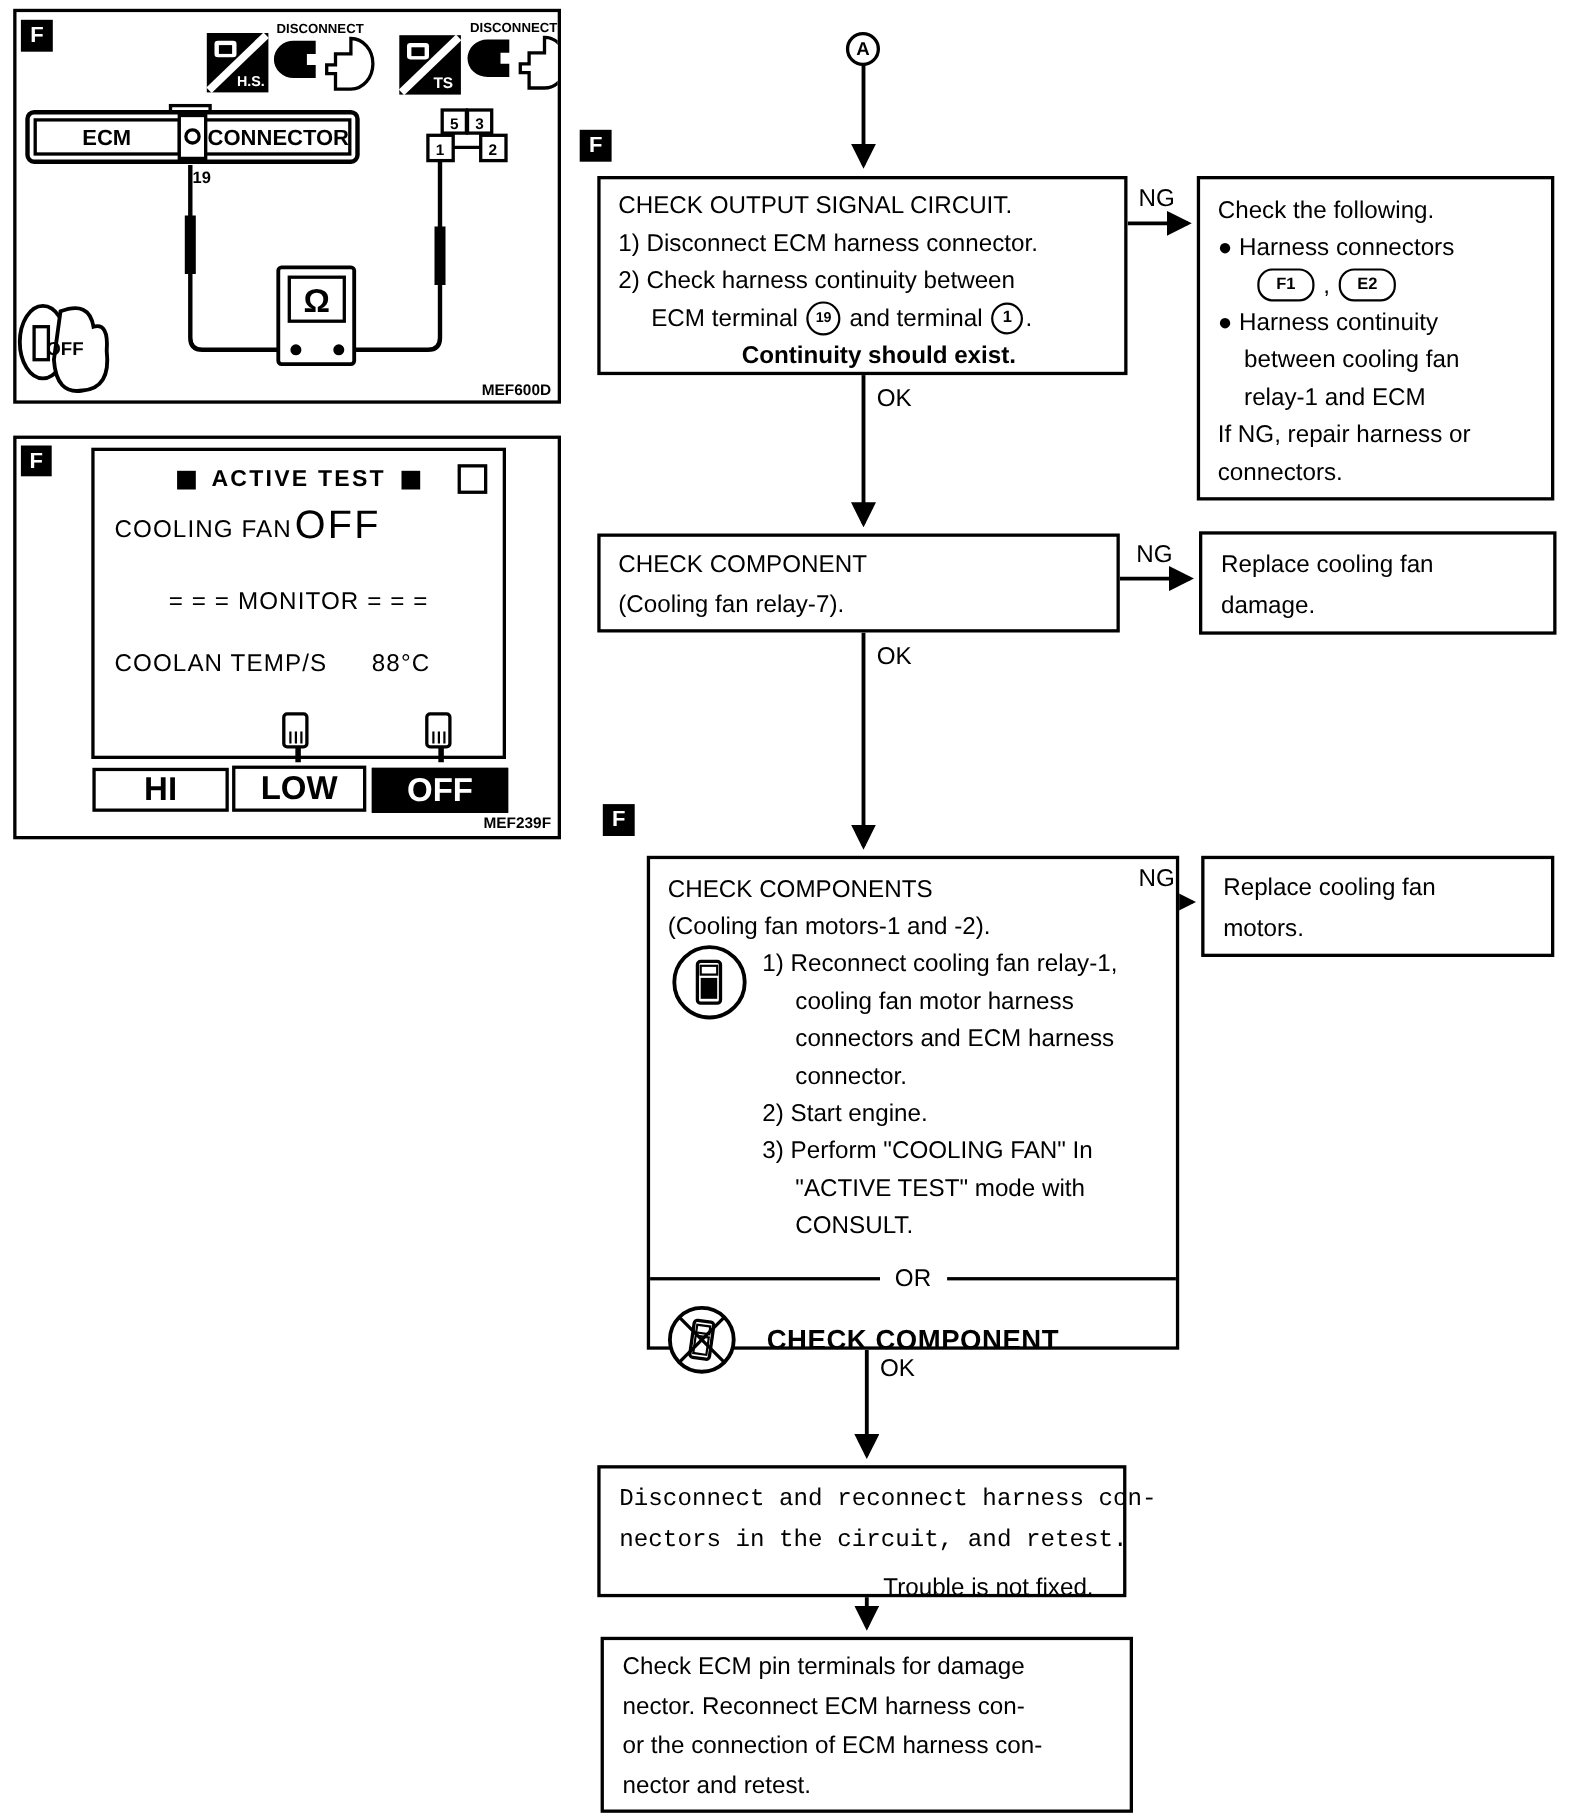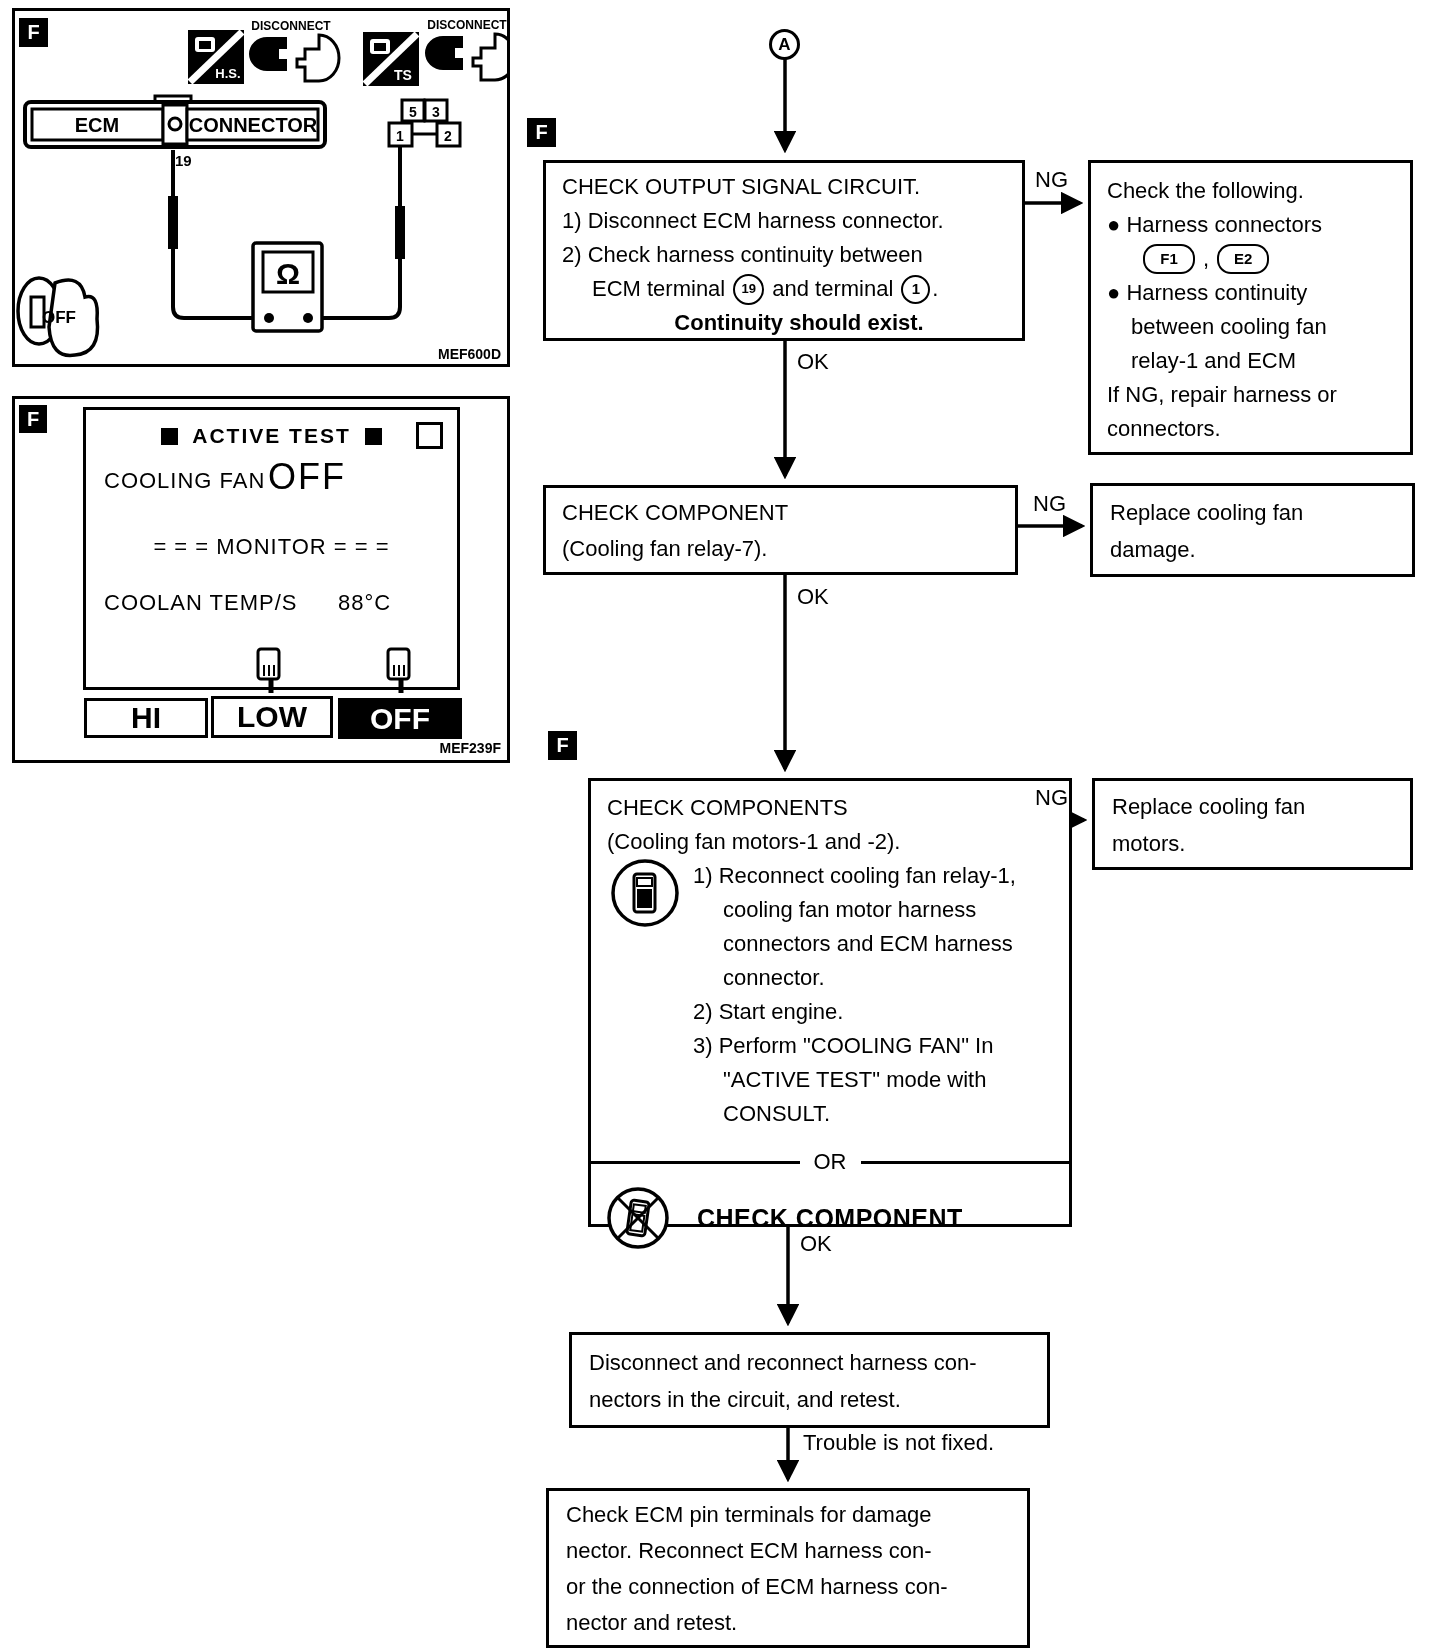--- a/index.html
+++ b/index.html
@@ -273,21 +273,21 @@
 
   <div class="lbl" style="left:1035px;top:785px;">NG</div>
 
   <div class="box" style="left:1092px;top:778px;width:321px;height:92px;padding:7px 0 0 17px;">
     <div class="ln lh37">Replace cooling fan</div>
     <div class="ln lh37">motors.</div>
   </div>
 
   <div class="lbl" style="left:800px;top:1231px;">OK</div>
 
-  <div class="box" style="left:569px;top:1332px;width:481px;height:96px;padding:9px 0 0 17px;">
+  <div class="box" style="left:543px;top:1332px;width:481px;height:120px;padding:9px 0 0 17px;font-family:Liberation Mono, monospace;">
     <div class="ln lh37">Disconnect and reconnect harness con-</div>
     <div class="ln lh37">nectors in the circuit, and retest.</div>
   </div>
 
   <div class="lbl" style="left:803px;top:1430px;">Trouble is not fixed.</div>
 
   <div class="box" style="left:546px;top:1488px;width:484px;height:160px;padding:6px 0 0 17px;">
     <div class="ln lh36">Check ECM pin terminals for damage</div>
     <div class="ln lh36">nector. Reconnect ECM harness con-</div>
     <div class="ln lh36">or the connection of ECM harness con-</div>

